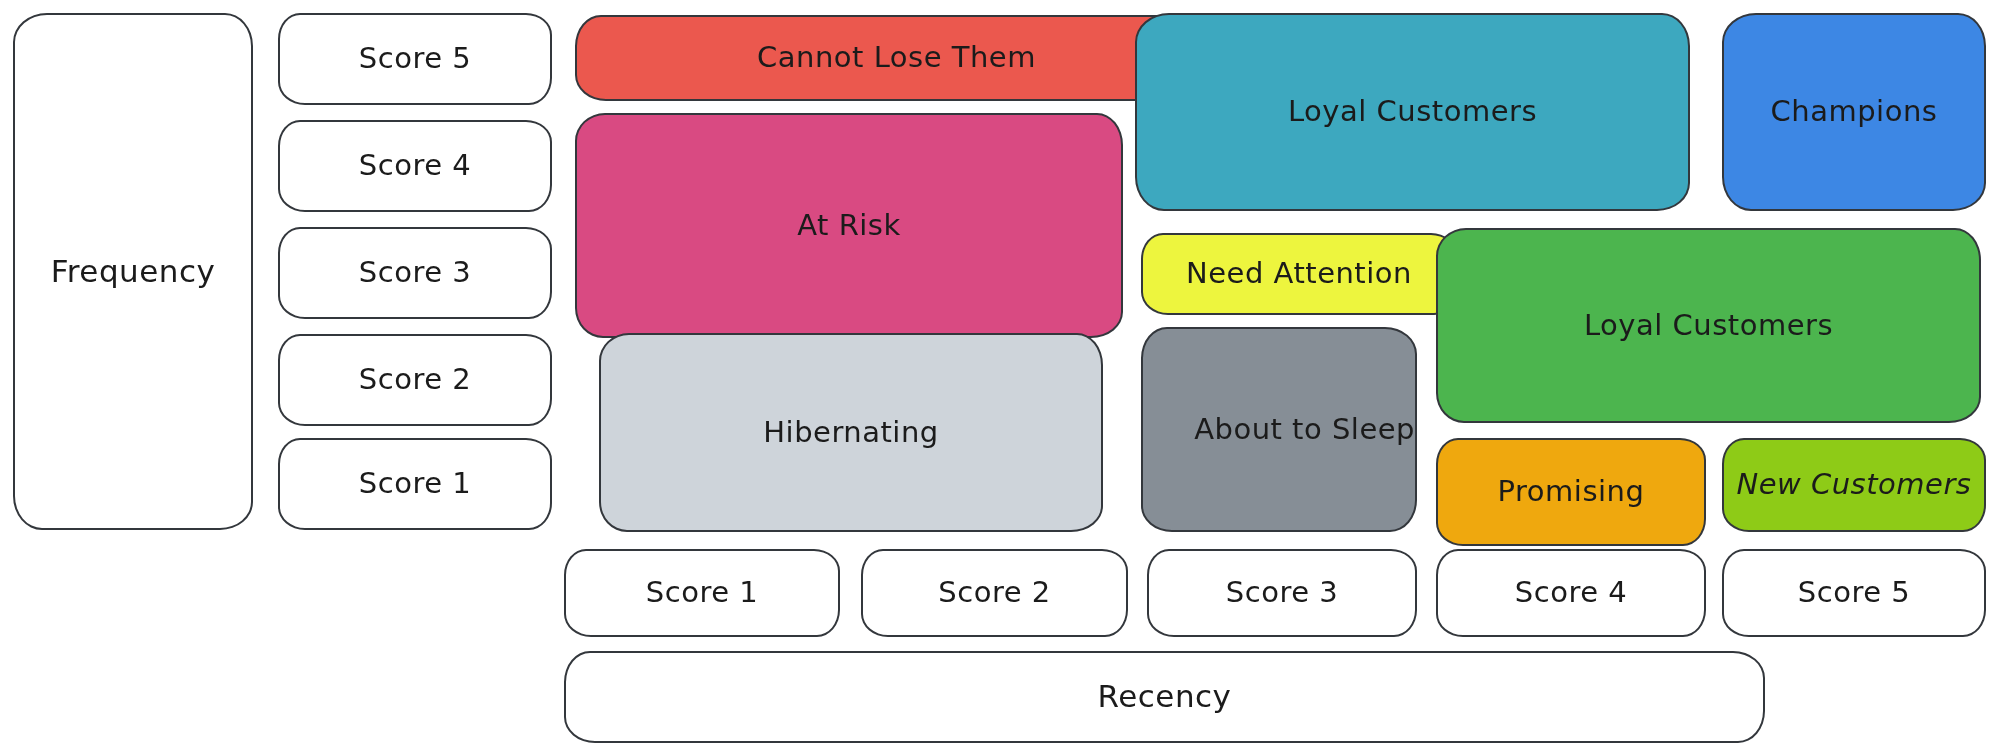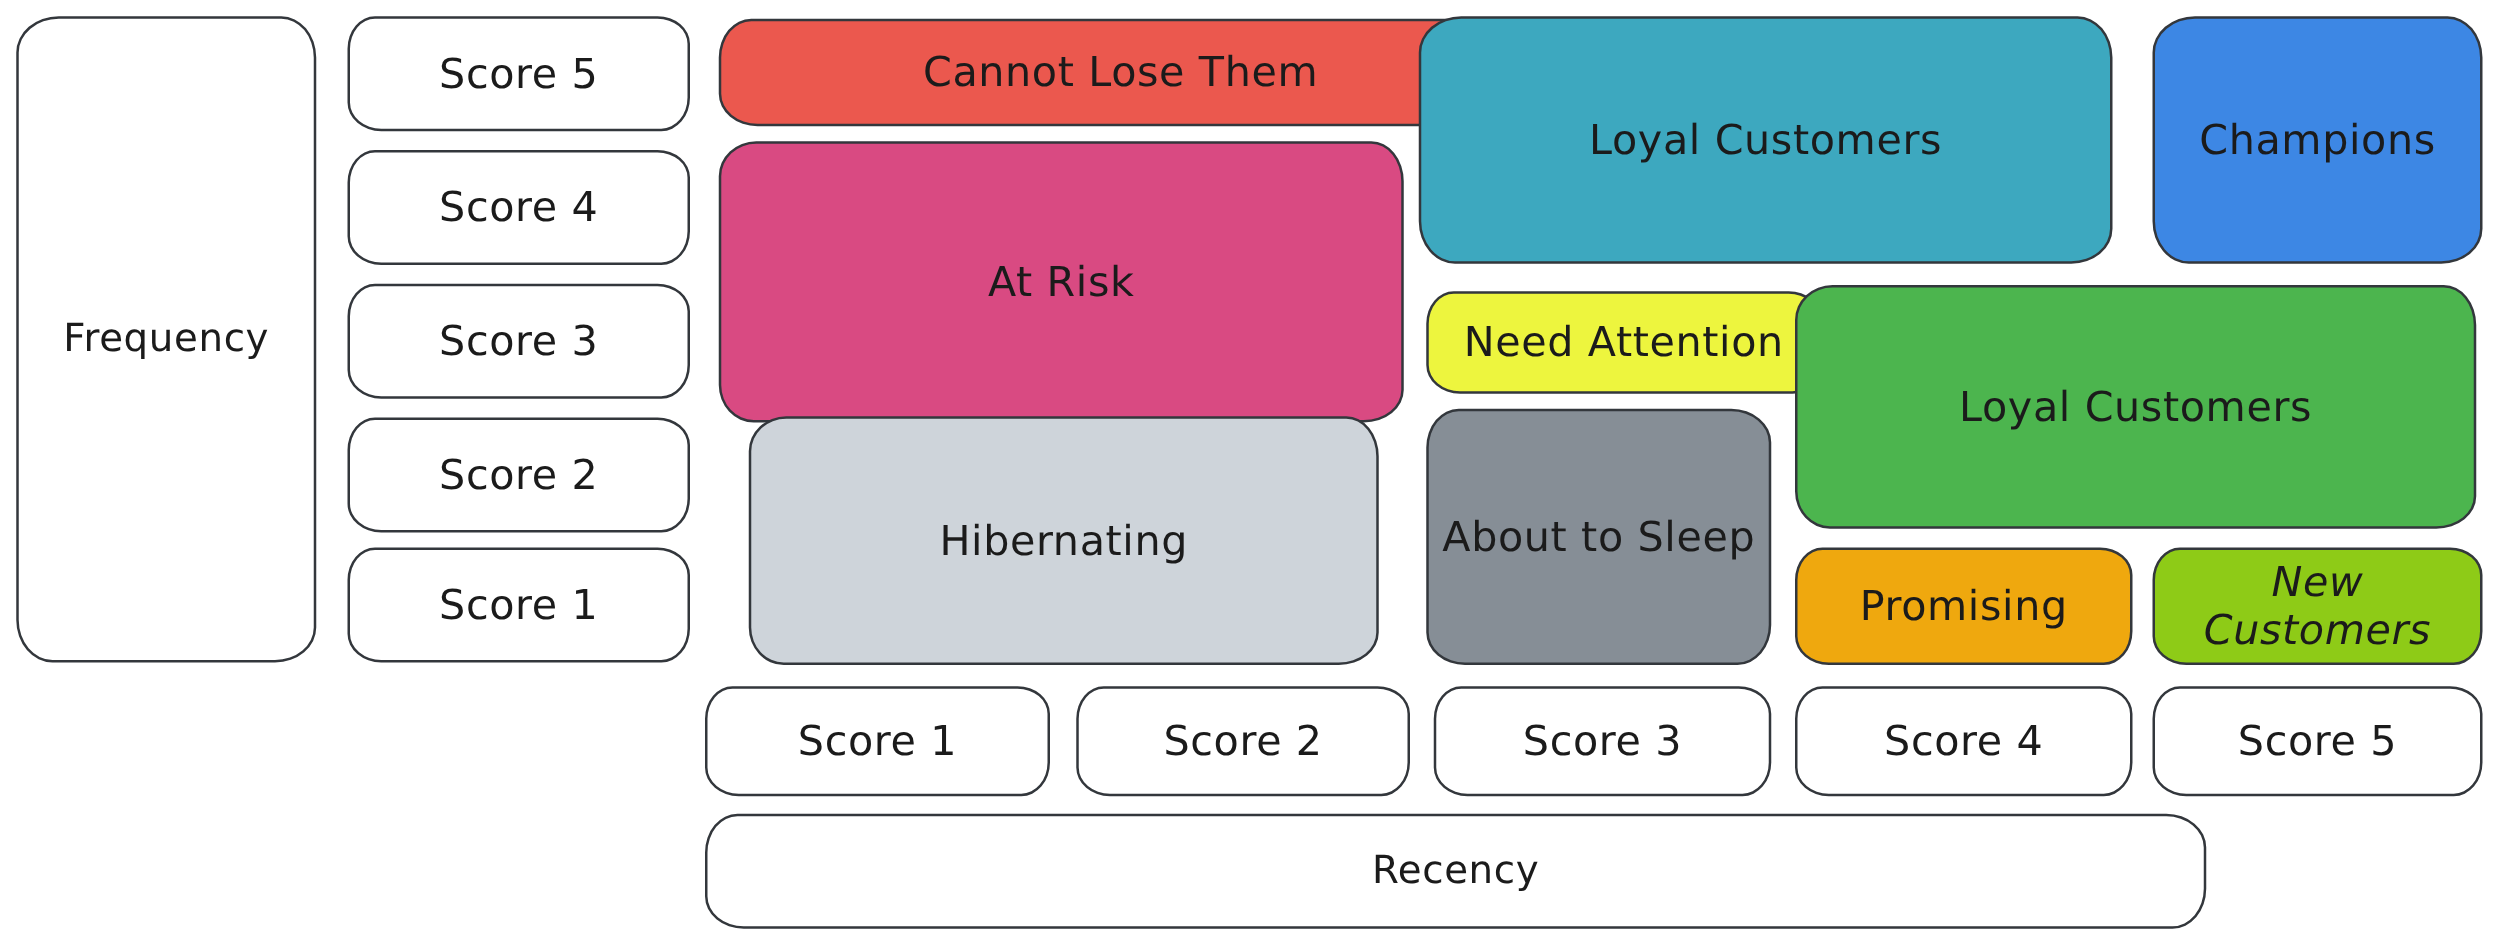--- a/index.html
+++ b/index.html
@@ -13,21 +13,21 @@
     overflow: hidden;
   }
   .box {
     position: absolute;
     box-sizing: border-box;
     border: 2.5px solid #33373c;
     display: flex;
     align-items: center;
     justify-content: center;
     text-align: center;
-    font-size: 33px;
+    font-size: 29px;
     letter-spacing: 0.5px;
     line-height: 1.15;
     background: #ffffff;
   }
   
   .r1 { border-radius: 30px 26px 32px 28px / 28px 32px 26px 30px; }
   .r2 { border-radius: 26px 32px 27px 31px / 31px 27px 32px 26px; }
   .r3 { border-radius: 22px 26px 23px 27px / 26px 22px 27px 23px; }
   .r4 { border-radius: 34px 28px 33px 29px / 29px 33px 28px 34px; }
   .axis-label { font-size: 31px; }
@@ -43,21 +43,21 @@
 
   
   .seg-cannot-lose  { left: 575px;  top: 15px;  width: 643px; height: 86px; }
   .seg-at-risk      { left: 575px;  top: 113px; width: 548px; height: 225px; }
   .seg-hibernating  { left: 575px;  top: 333px; width: 504px; height: 199px; margin-left: 24px; }
   .seg-loyal-upper  { left: 1135px; top: 13px;  width: 555px; height: 198px; }
   .seg-champions    { left: 1722px; top: 13px;  width: 264px; height: 198px; }
   .seg-need-attn    { left: 1141px; top: 233px; width: 316px; height: 82px; }
   .seg-about-sleep  { left: 1141px; top: 327px; width: 276px; height: 205px; }
   .seg-loyal-lower  { left: 1436px; top: 228px; width: 545px; height: 195px; }
-  .seg-promising    { left: 1436px; top: 438px; width: 270px; height: 94px; }
+  .seg-promising    { left: 1436px; top: 438px; width: 270px; height: 108px; }
   .seg-new-cust     { left: 1722px; top: 438px; width: 264px; height: 94px; font-style: italic; }
 
   
   .rscore      { top: 549px; height: 88px; }
   .rscore-0 { left: 564px;  width: 276px; }
   .rscore-1 { left: 861px;  width: 267px; }
   .rscore-2 { left: 1147px; width: 270px; }
   .rscore-3 { left: 1436px; width: 270px; }
   .rscore-4 { left: 1722px; width: 264px; }
   .recency-axis { left: 564px; top: 651px; width: 1201px; height: 92px; }
@@ -99,21 +99,21 @@
   </div>
   <div class="box r4 seg-loyal-upper" style="background: rgb(61, 168, 191);">
     <span>Loyal Customers</span>
   </div>
   <div class="box r4 seg-champions" style="background: rgb(61, 135, 228);">
     <span>Champions</span>
   </div>
   <div class="box r3 seg-need-attn" style="background: rgb(237, 245, 62);">
     <span>Need Attention</span>
   </div>
-  <div class="box r2 seg-about-sleep" style="background: rgb(134, 142, 150);">
+  <div class="box r2 seg-about-sleep" style="background: rgb(134, 142, 150); justify-content: flex-end;">
     <span>About to Sleep</span>
   </div>
   <div class="box r1 seg-loyal-lower" style="background: rgb(76, 181, 78);">
     <span>Loyal Customers</span>
   </div>
   <div class="box r3 seg-promising" style="background: rgb(239, 168, 14);">
     <span>Promising</span>
   </div>
   <div class="box r3 seg-new-cust" style="background: rgb(142, 203, 23);">
     <span>New Customers</span>

